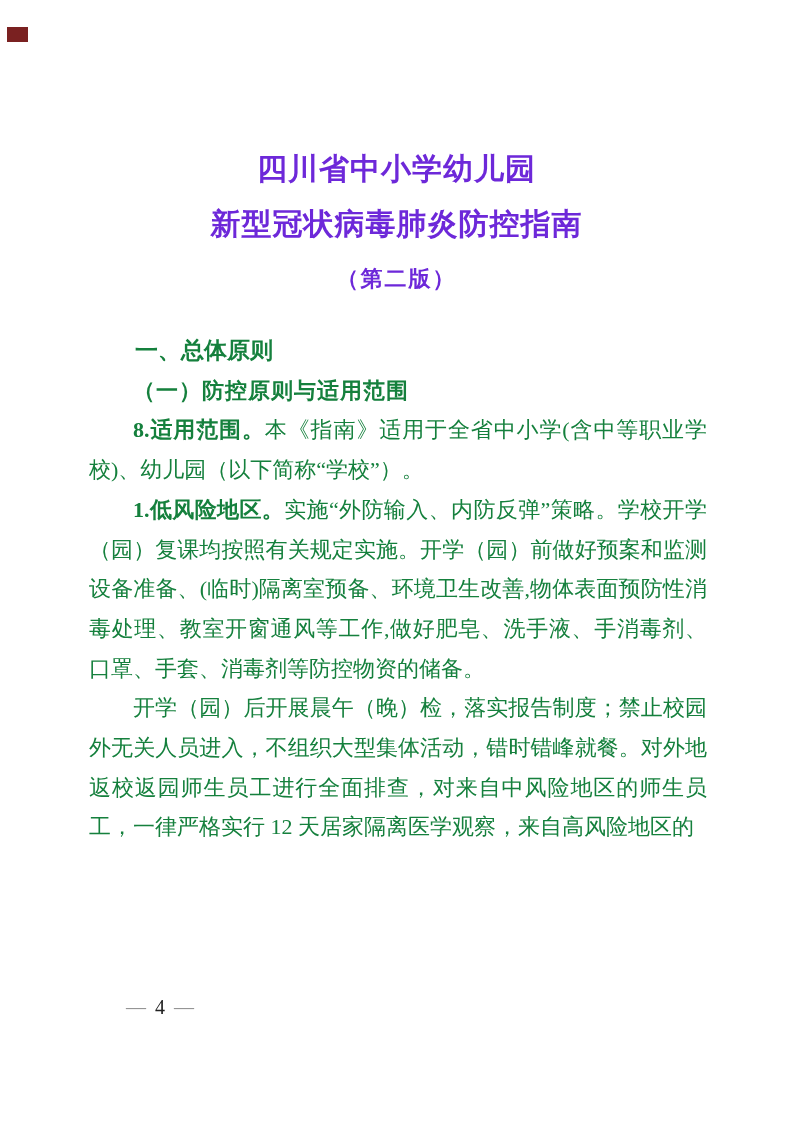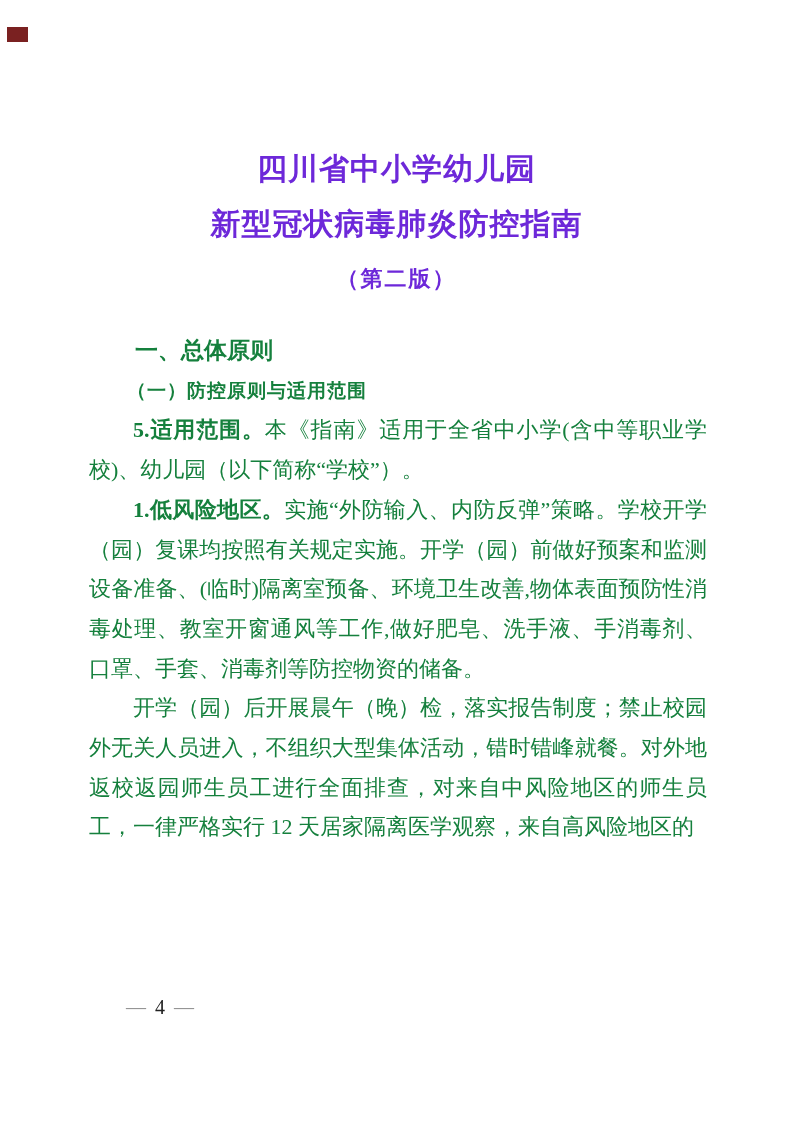--- a/index.html
+++ b/index.html
@@ -48,21 +48,21 @@
     margin: 0;
   }
   .h-sec {
     font-family: "Liberation Sans", "DejaVu Sans", sans-serif;
     font-weight: bold;
     font-size: 23px;
     text-align: left;
   }
   .h-sub {
     font-weight: bold;
-    font-size: 19px;
+    font-size: 22px;
     text-align: left;
     letter-spacing: 1px;
   }
   .lead { font-weight: bold; }
   .footer {
     position: absolute;
     left: 126px; top: 996px;
     font-size: 20px;
     color: #2a2a2a;
   }
@@ -76,21 +76,21 @@
 
   <div class="corner-mark"></div>
 
   <div class="title-abs t1">四川省中小学幼儿园</div>
   <div class="title-abs t2">新型冠状病毒肺炎防控指南</div>
   <div class="title-abs edition">（第二版）</div>
 
   <div class="body-text">
     <div class="h-sec">一、总体原则</div>
     <div class="h-sub">（一）防控原则与适用范围</div>
-    <p><span class="lead">5.适用范围。</span><span>本《指南》适用于全省中小学(含中等职业学校)、幼儿园（以下简称“学校”）。</span></p>
+    <p><span class="lead">8.适用范围。</span><span>本《指南》适用于全省中小学(含中等职业学校)、幼儿园（以下简称“学校”）。</span></p>
     <p><span class="lead">1.低风险地区。</span><span>实施“外防输入、内防反弹”策略。学校开学（园）复课均按照有关规定实施。开学（园）前做好预案和监测设备准备、(临时)隔离室预备、环境卫生改善,物体表面预防性消毒处理、教室开窗通风等工作,做好肥皂、洗手液、手消毒剂、口罩、手套、消毒剂等防控物资的储备。</span></p>
     <p>开学（园）后开展晨午（晚）检，落实报告制度；禁止校园外无关人员进入，不组织大型集体活动，错时错峰就餐。对外地返校返园师生员工进行全面排查，对来自中风险地区的师生员工，一律严格实行 12 天居家隔离医学观察，来自高风险地区的</p>
   </div>
 
   <div class="footer">
     <span class="dash">—</span><span class="num">4</span><span class="dash">—</span>
   </div>
 
 </div>
 

